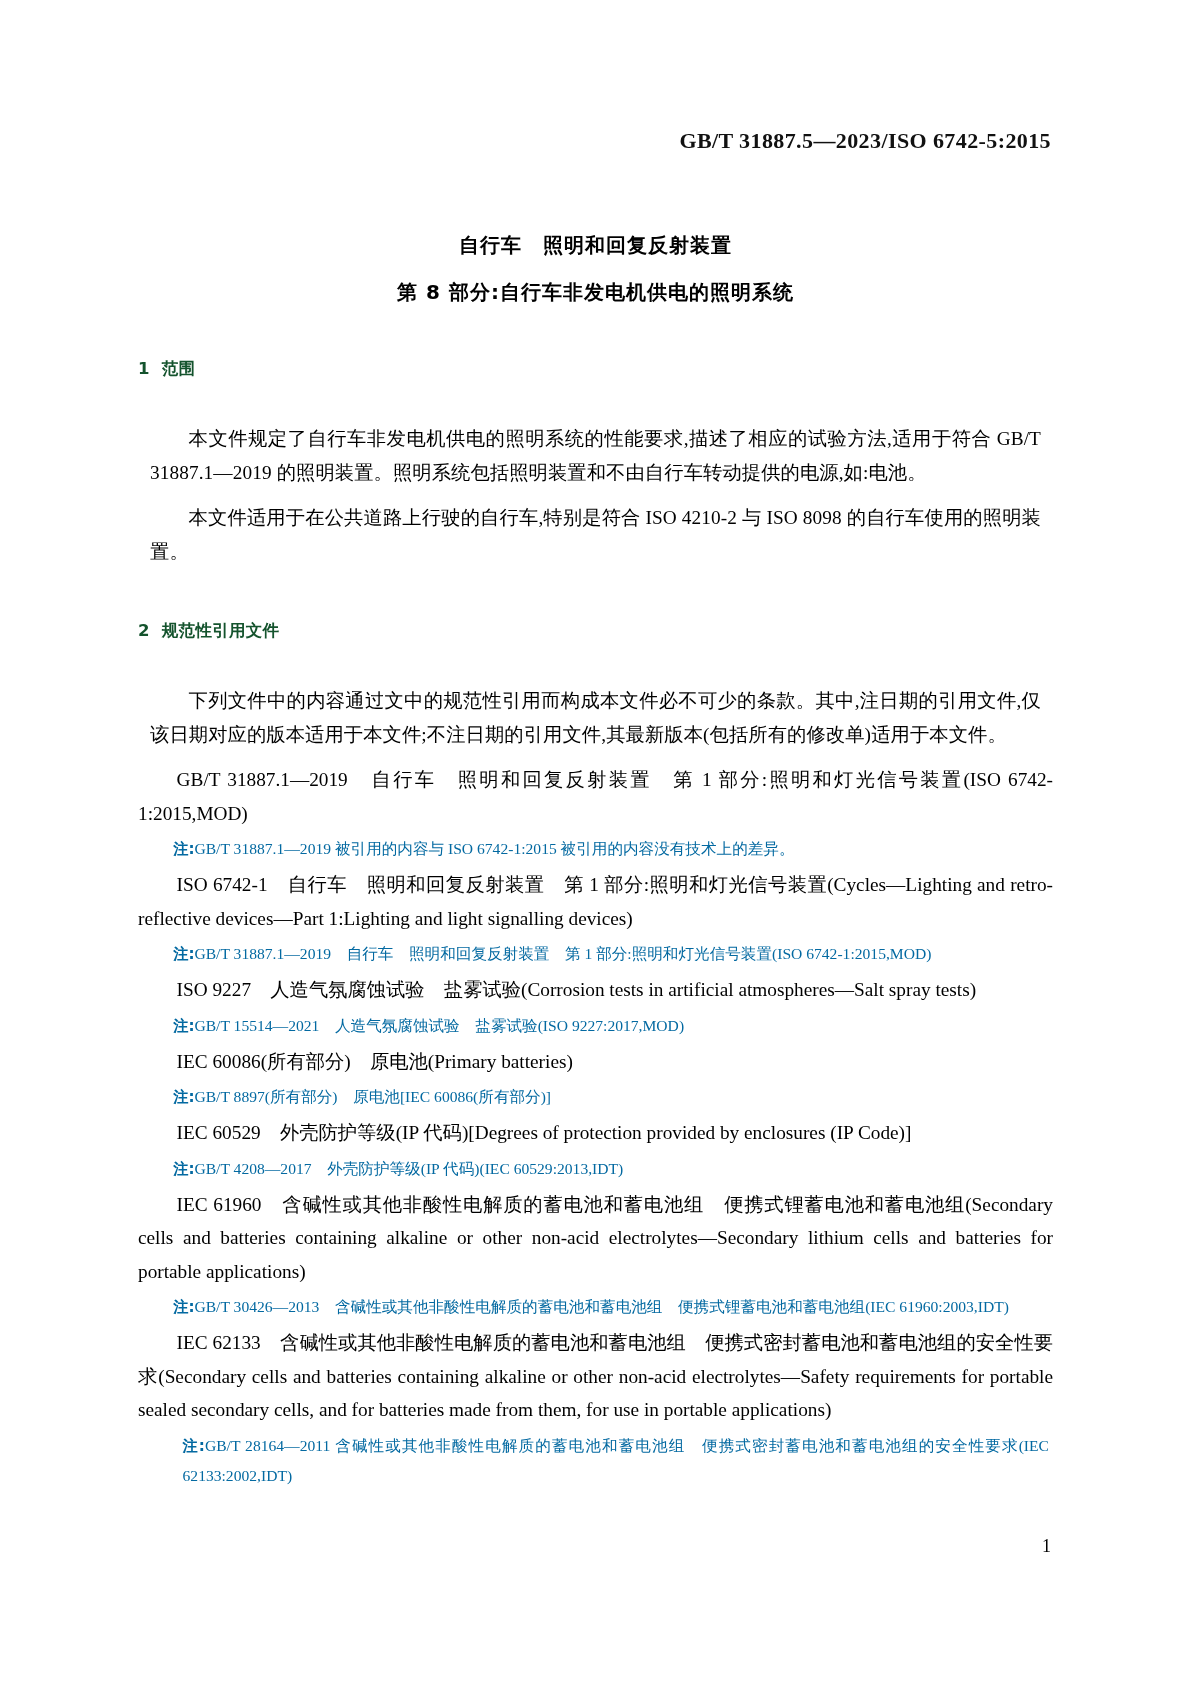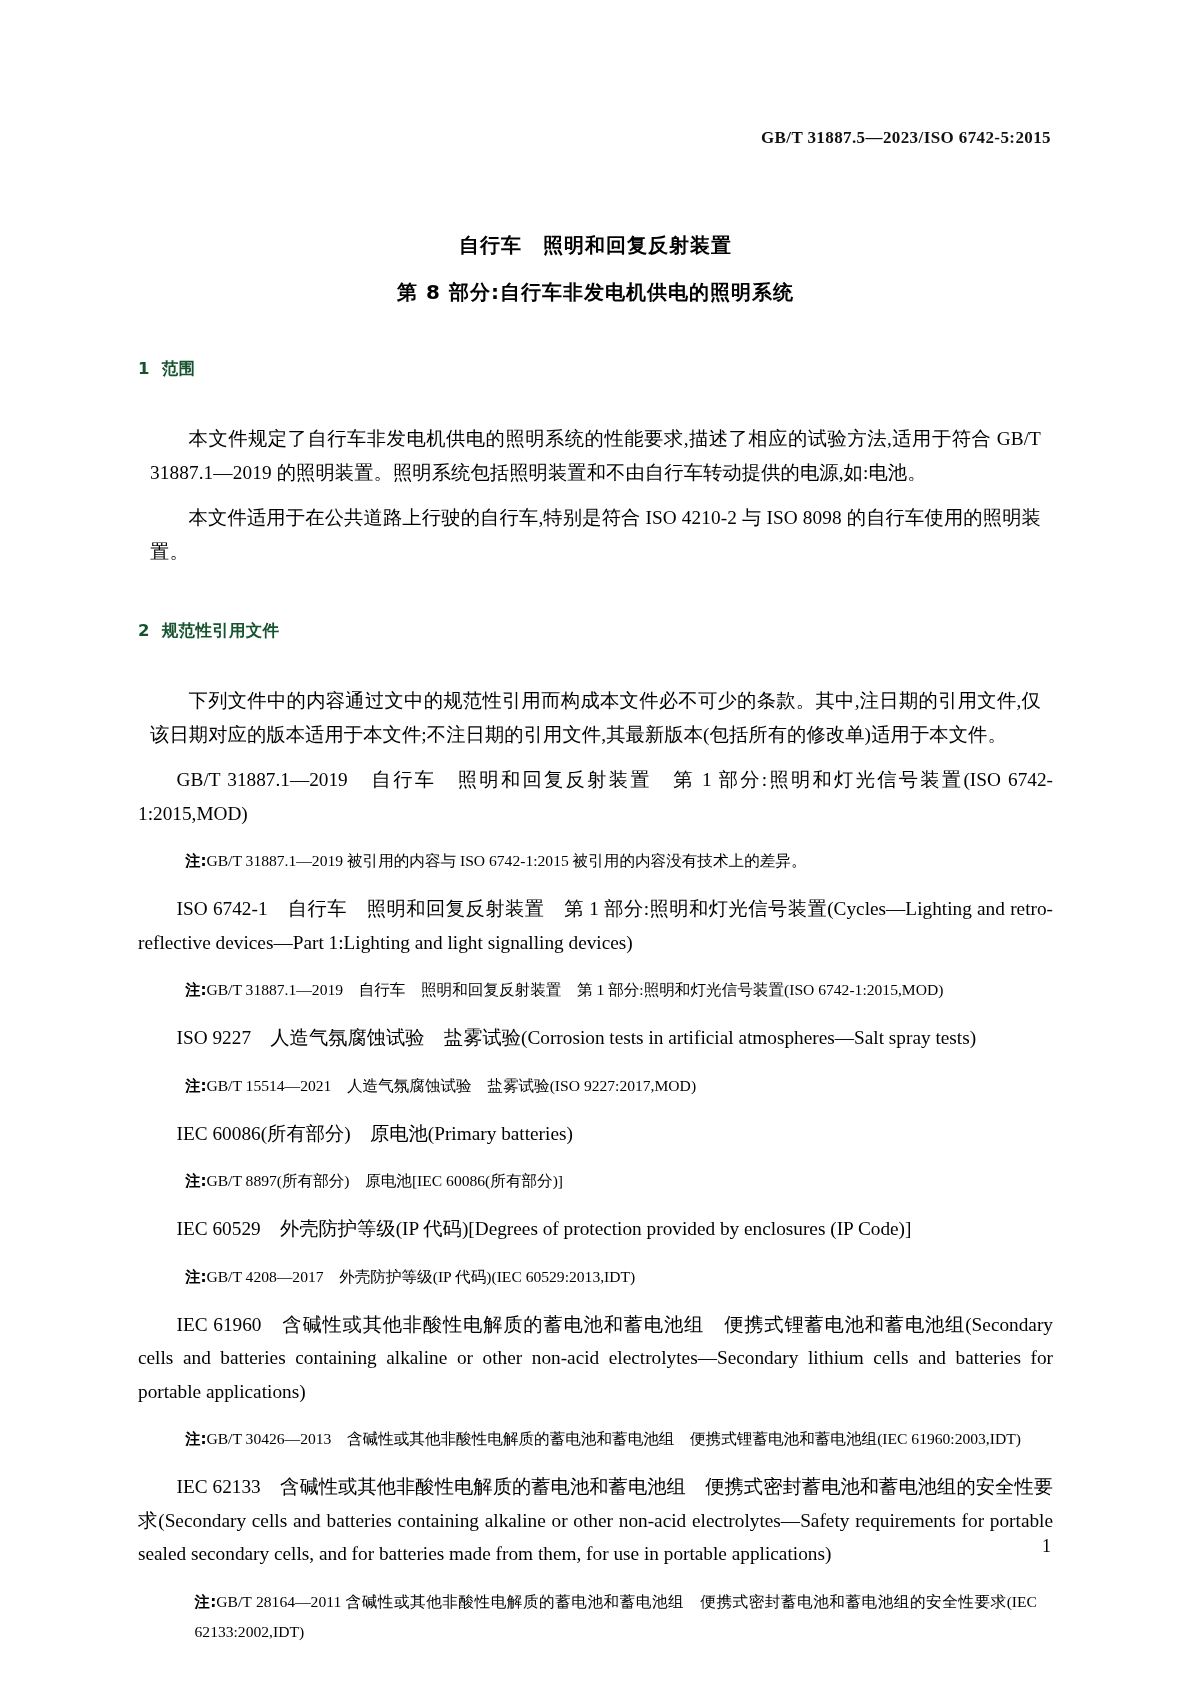--- a/index.html
+++ b/index.html
@@ -19,21 +19,21 @@
   }
   
   .run-head {
     position: absolute;
     top: 128px;
     left: 124px;
     right: 140px;
     text-align: right;
     font-family: "Liberation Serif", "DejaVu Serif", serif;
     font-weight: bold;
-    font-size: 17px;
+    font-size: 22px;
     letter-spacing: 0.4px;
     color: #111;
   }
   
   .doc-title {
     position: absolute;
     left: 140px;
     right: 140px;
     top: 222px;
     text-align: center;
@@ -77,27 +77,27 @@
   p.ref {
     margin: 0;
     font-size: 19.3px;
     line-height: 33.5px;
     text-align: justify;
     text-justify: inter-character;
     text-indent: 2em;
     color: #000;
   }
   p.note {
-    margin: 16px;
+    margin: 4px;
     font-size: 15.6px;
     line-height: 30px;
     text-align: justify;
     text-justify: inter-character;
     text-indent: 2em;
-    color: #000000;
+    color: #0369a1;
   }
   p.note .lbl {
     font-family: "DejaVu Sans", "Liberation Sans", sans-serif;
     font-weight: bold;
     font-size: 15.2px;
   }
   p.note.hang {
     text-indent: 0;
     padding-left: 2.6em;
   }

